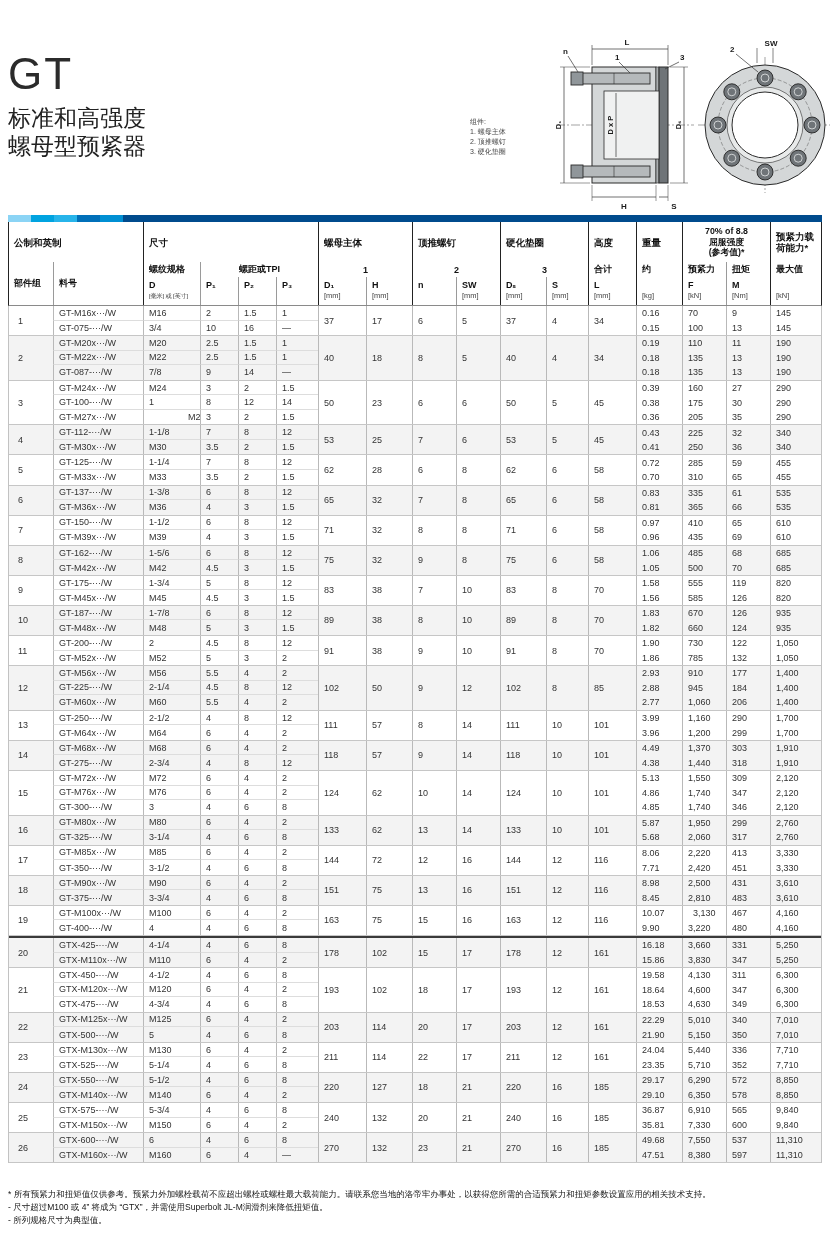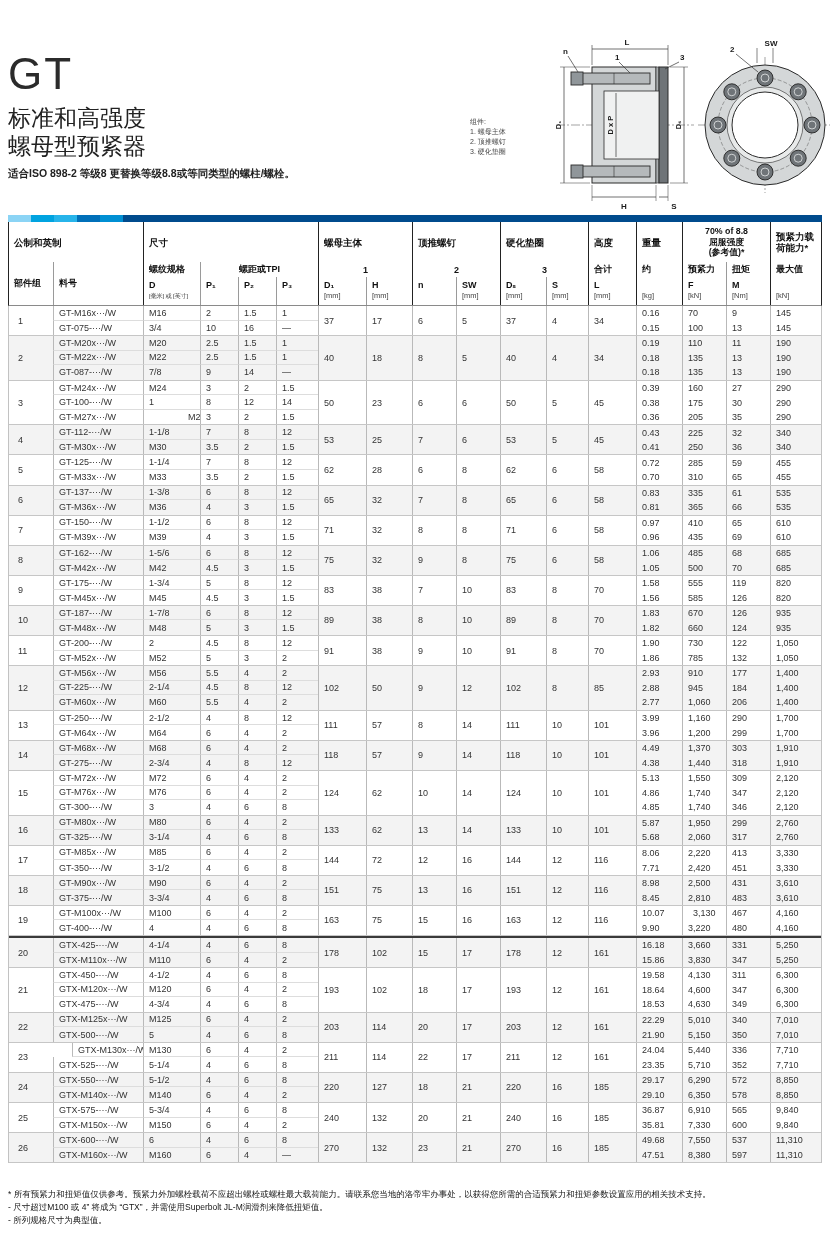--- a/index.html
+++ b/index.html
@@ -52,21 +52,20 @@
 <body>
 
 <div class="page">
 
   <div class="gt-title">GT</div>
   <div class="subtitle">
     <div>标准和高强度</div>
     <div>螺母型预紧器</div>
   </div>
   <div class="desc">
-    <div>适合ISO 898-2 等级8 更替换等级8.8或等同类型的螺柱/螺栓。</div>
   </div>
   <div class="legend">
     <div class="lt">组件:</div>
     <div>1.  螺母主体</div>
     <div>2.  顶推螺钉</div>
     <div>3.  硬化垫圈</div>
   </div>
 
   <svg class="drawing" viewBox="0 0 278 182">
 
@@ -920,21 +919,21 @@
           <div class="c bL" style="grid-area: 1 / 7 / span 2;">203</div>
           <div class="c bL" style="grid-area: 1 / 8 / span 2;">114</div>
           <div class="c bL" style="grid-area: 1 / 9 / span 2;">20</div>
           <div class="c bL" style="grid-area: 1 / 10 / span 2;">17</div>
           <div class="c bL" style="grid-area: 1 / 11 / span 2;">203</div>
           <div class="c bL" style="grid-area: 1 / 12 / span 2;">12</div>
           <div class="c bL" style="grid-area: 1 / 13 / span 2;">161</div>
         </div>
         <div class="tgroup">
           <div class="c idcell" style="grid-area: 1 / 1 / span 2;">23</div>
-          <div class="c bL rb" style="grid-area: 1 / 2 / span 1; margin-left: 19px;">GTX-M130x···/W</div>
+          <div class="c bL rb" style="grid-area: 1 / 2 / span 1;">GTX-M130x···/W</div>
           <div class="c bL rb" style="grid-area: 1 / 3 / span 1;">M130</div>
           <div class="c bL rb" style="grid-area: 1 / 4 / span 1;">6</div>
           <div class="c bL rb" style="grid-area: 1 / 5 / span 1;">4</div>
           <div class="c bL rb" style="grid-area: 1 / 6 / span 1;">2</div>
           <div class="c bL" style="grid-area: 1 / 14 / span 1;">24.04</div>
           <div class="c bL" style="grid-area: 1 / 15 / span 1;">5,440</div>
           <div class="c bL" style="grid-area: 1 / 16 / span 1;">336</div>
           <div class="c bL" style="grid-area: 1 / 17 / span 1;">7,710</div>
           <div class="c bL" style="grid-area: 2 / 2 / span 1;">GTX-525-···/W</div>
           <div class="c bL" style="grid-area: 2 / 3 / span 1;">5-1/4</div>

